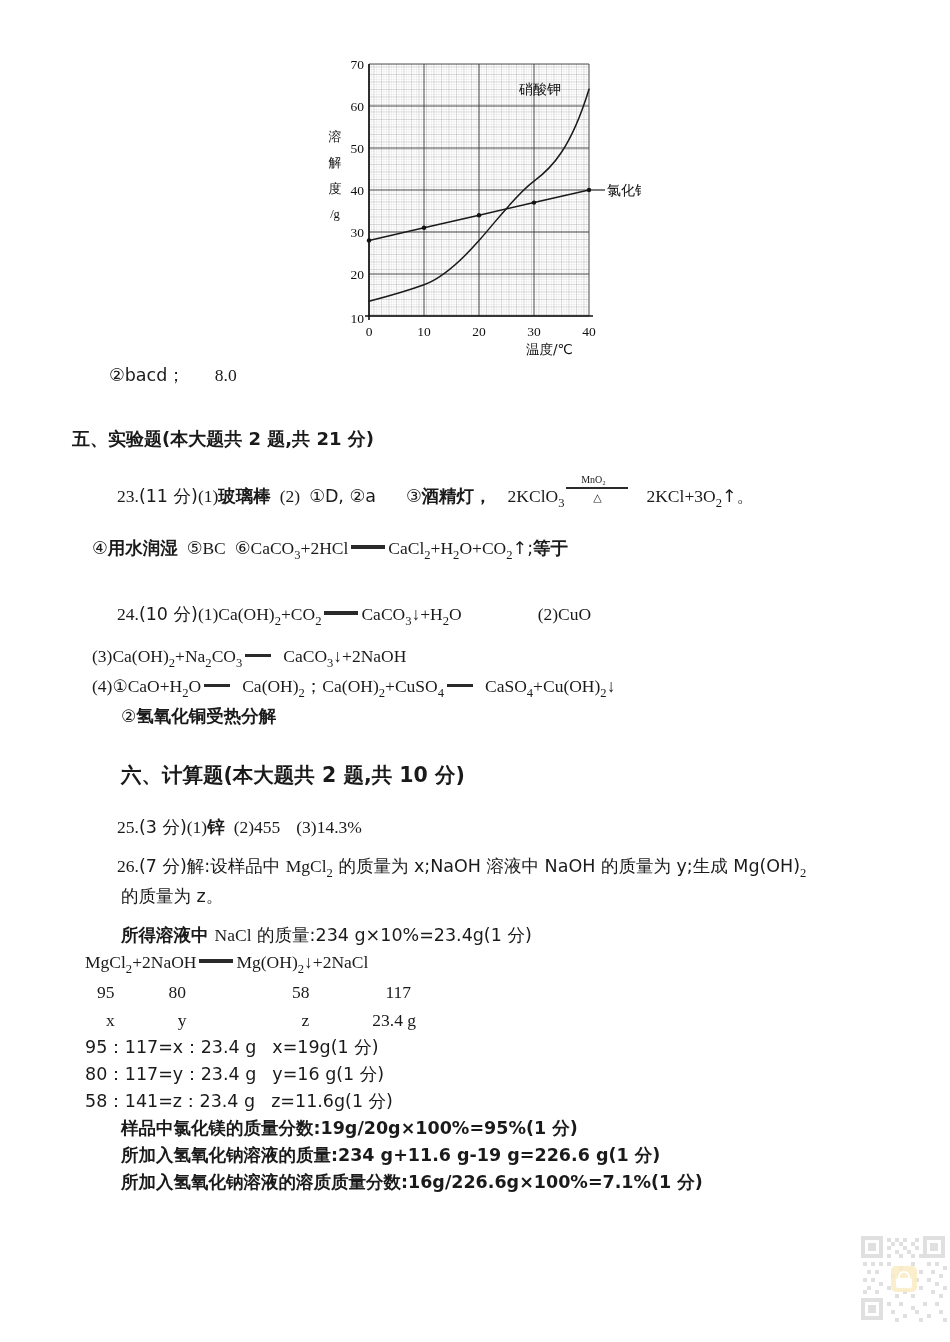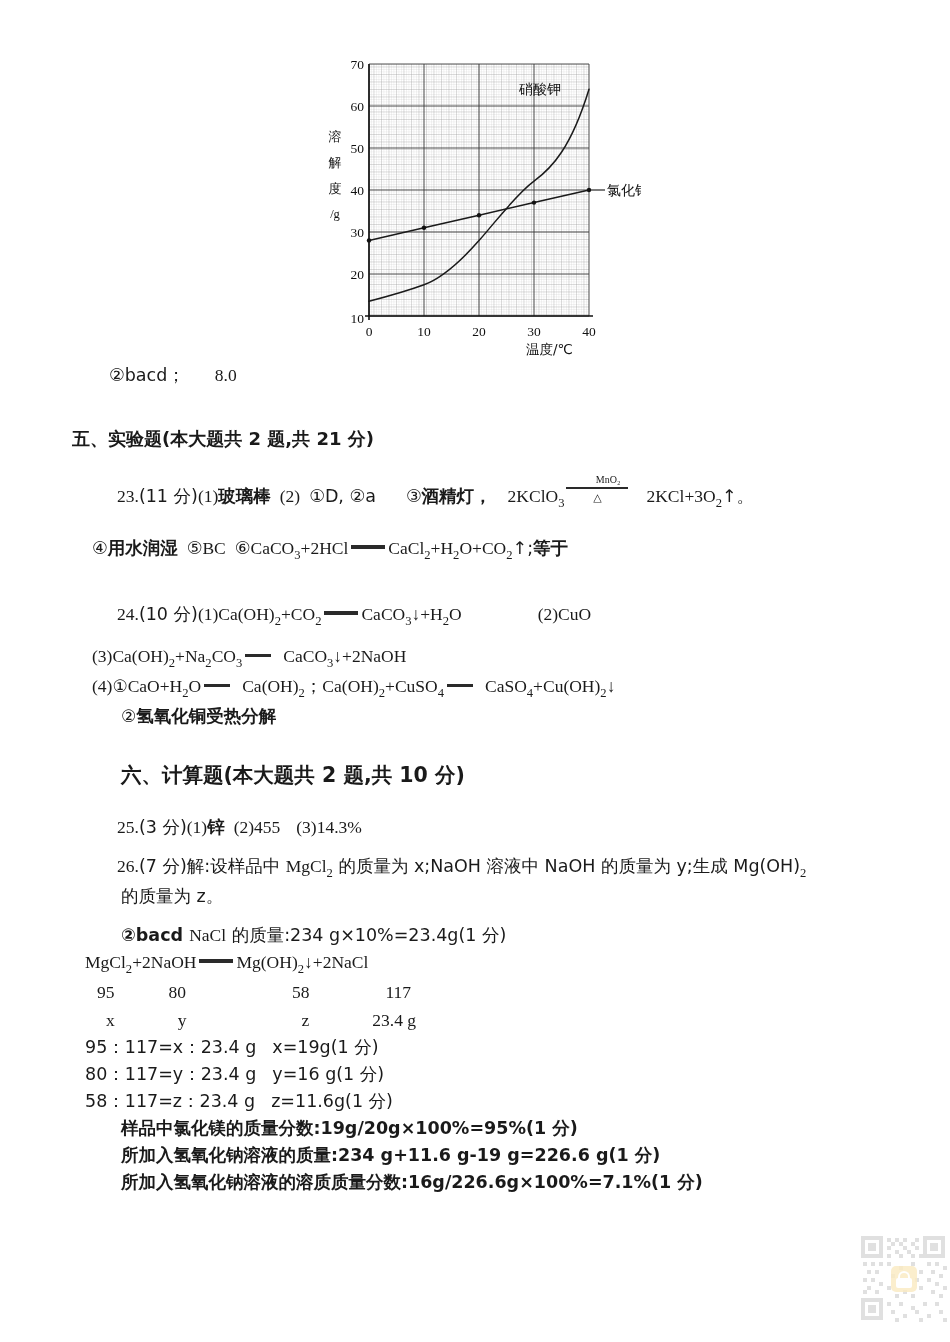--- a/index.html
+++ b/index.html
@@ -106,21 +106,21 @@
   .rxn-cat .bar {
     position: absolute;
     left: 0; right: 0;
     top: 2px;
     border-top: 2px solid #2a2a2a;
   }
   .rxn-cat .above {
     position: absolute;
     left: 0; right: 8px;
     top: -13px;
-    text-align: right;
+    text-align: center;
     font-size: 10px;
   }
   .rxn-cat .below {
     position: absolute;
     left: 0; right: 0;
     top: 4px;
     text-align: center;
     font-size: 11px;
   }
 
@@ -333,21 +333,21 @@
       <span>26.</span><span class="cn-n">(7 分)</span><span class="cn-n">解:设样品中 </span><span>MgCl</span><sub>2</sub><span class="cn-n"> 的质量为 x;NaOH 溶液中 NaOH 的质量为 y;生成 Mg(OH)</span><sub>2</sub>
     </div>
 
     <div class="line ind-3">
       <span class="cn-n">的质量为 z。</span>
     </div>
 
     <div class="gap-s"></div>
 
     <div class="line ind-3">
-      <span class="cn">②bacd </span><span>NaCl</span><span class="cn-n"> 的质量:234 g×10%=23.4g(1 分)</span>
+      <span class="cn">所得溶液中 </span><span>NaCl</span><span class="cn-n"> 的质量:234 g×10%=23.4g(1 分)</span>
     </div>
 
     <div class="line ind-4">
       <span>MgCl</span><sub>2</sub><span>+2NaOH</span><span class="rxn"></span><span>Mg(OH)</span><sub>2</sub><span>↓+2NaCl</span>
     </div>
 
     <div class="line ind-5">
       <span>95</span><span class="sp-c"></span><span>80</span><span class="sp-d"></span><span class="sp-b"></span><span>58</span><span class="sp-d"></span><span>117</span>
     </div>
 
@@ -357,21 +357,21 @@
 
     <div class="line ind-4">
       <span class="cn-n">95：117=x：23.4 g</span><span class="sp-a"></span><span class="cn-n">x=19g(1 分)</span>
     </div>
 
     <div class="line ind-4">
       <span class="cn-n">80：117=y：23.4 g</span><span class="sp-a"></span><span class="cn-n">y=16 g(1 分)</span>
     </div>
 
     <div class="line ind-4">
-      <span class="cn-n">58：117=z：23.4 g</span><span class="sp-a"></span><span class="cn-n">z=11.6g(1 分)</span>
+      <span class="cn-n">58：141=z：23.4 g</span><span class="sp-a"></span><span class="cn-n">z=11.6g(1 分)</span>
     </div>
 
     <div class="line ind-3">
       <span class="cn">样品中氯化镁的质量分数:19g/20g×100%=95%(1 分)</span>
     </div>
 
     <div class="line ind-3">
       <span class="cn">所加入氢氧化钠溶液的质量:234 g+11.6 g-19 g=226.6 g(1 分)</span>
     </div>
 

